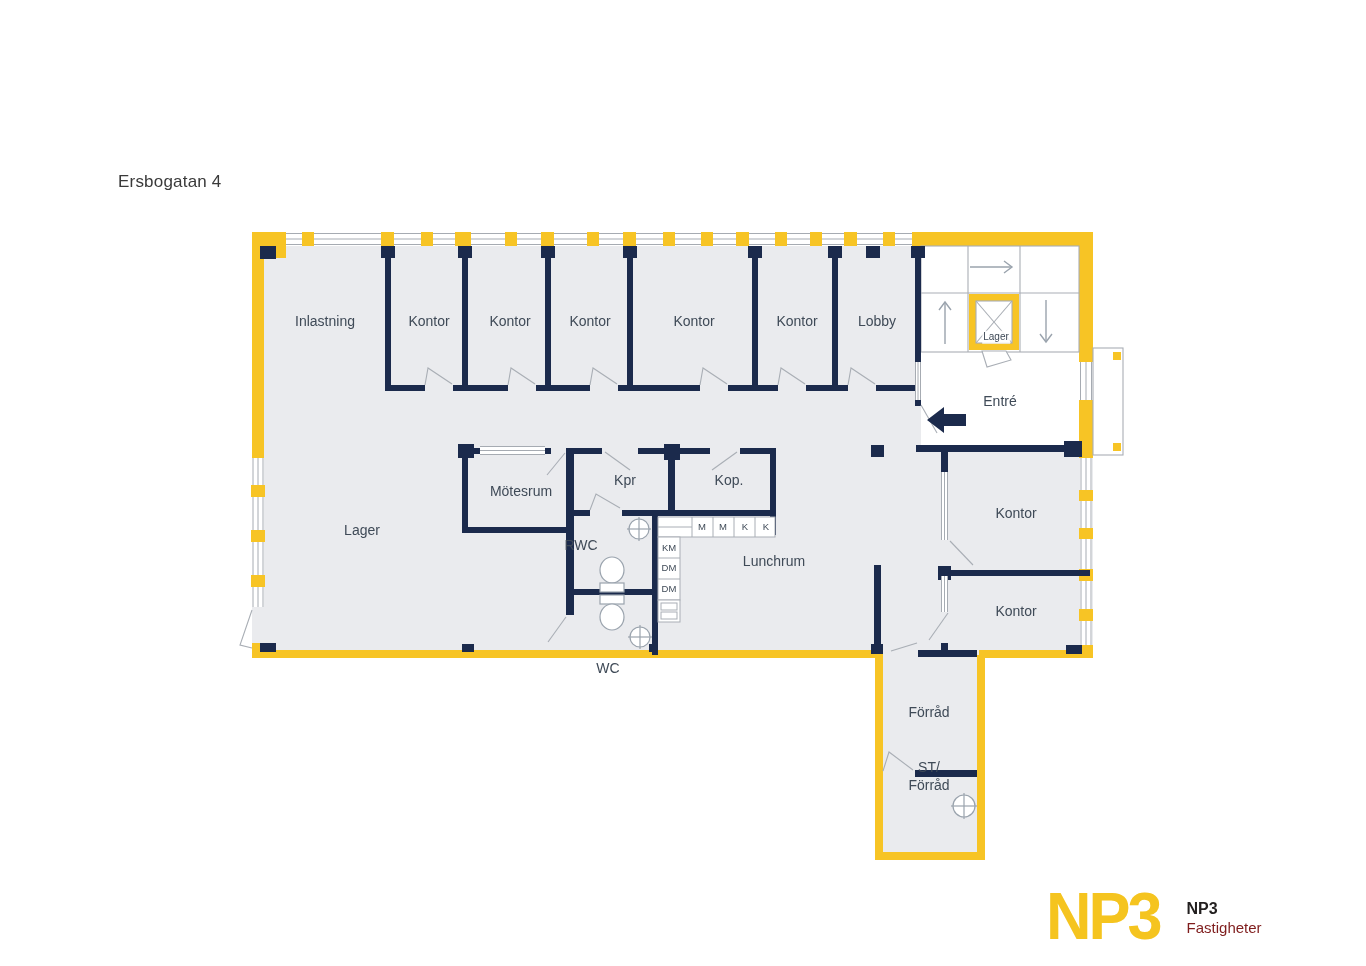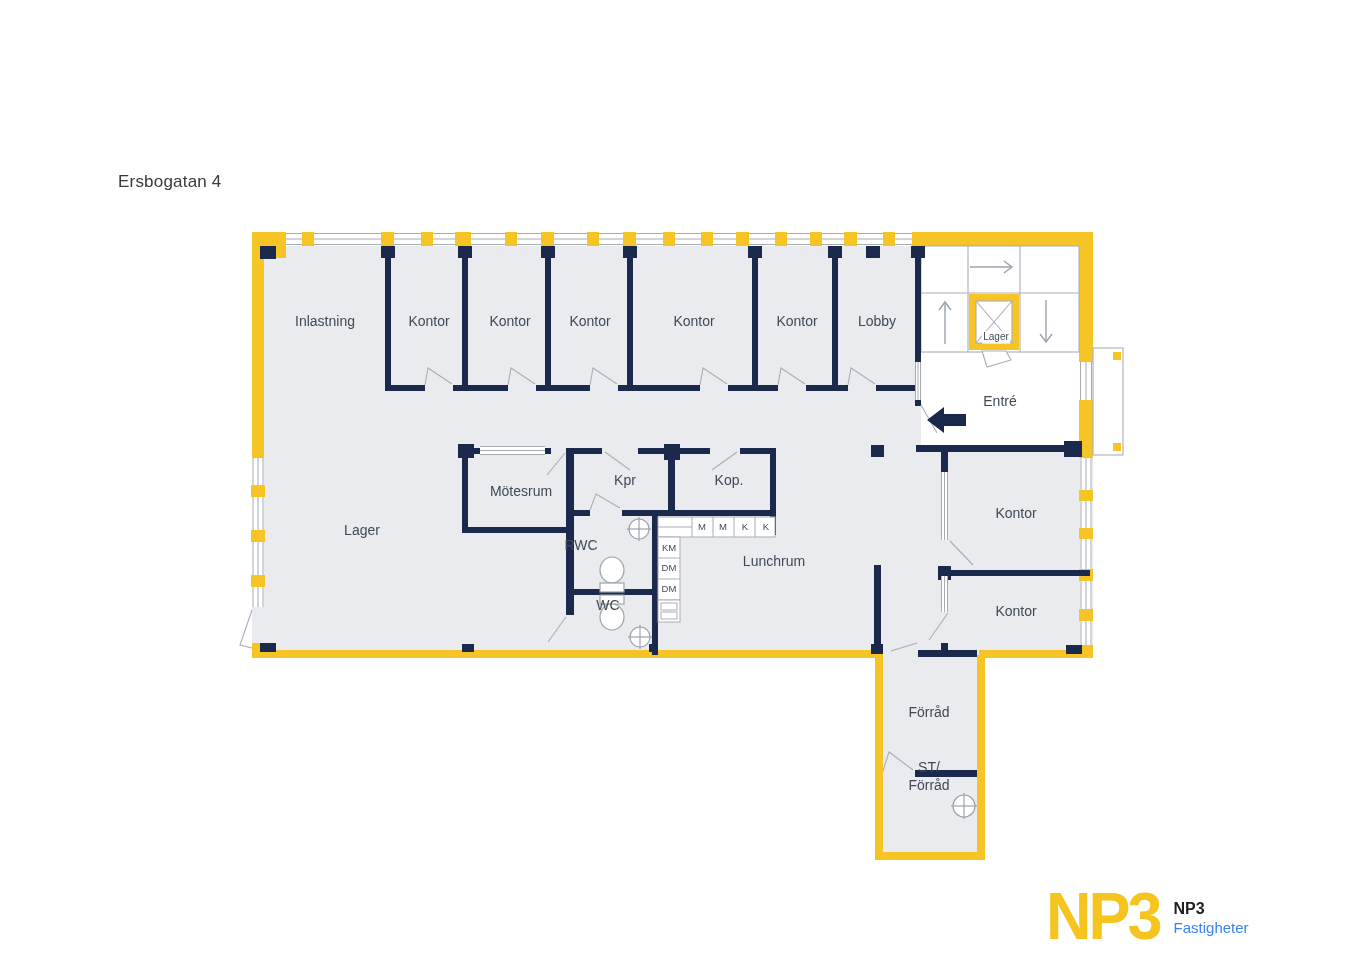--- a/index.html
+++ b/index.html
@@ -15,29 +15,29 @@
   }
   svg.plan{position:absolute;left:0;top:0;}
   .room-label{
     position:absolute;transform:translate(-50%,-50%);
     font-size:14px;color:#3f4a57;white-space:nowrap;text-align:center;line-height:1.25;
   }
   .room-label.small{font-size:9.5px;}
   .room-label.hiss{font-size:10px;background:rgba(255,255,255,.85);padding:0 1px;}
   .room-label .stack{display:block;}
   .logo{
-    position:absolute;left:1046px;top:880px;width:260px;height:72px;display:flex;align-items:center;
+    position:absolute;left:1046px;top:880px;width:260px;height:72px;display:flex;align-items:center;gap:13px;
   }
   .logo-mark{
     font-size:63px;font-weight:800;color:#f5c41f;letter-spacing:-3px;line-height:1;
     transform:scaleY(1.05);
   }
   .logo-text{margin-left:14px;padding-top:4px;}
   .logo-text .l1{font-size:16px;font-weight:700;color:#221f1f;line-height:1.15;}
-  .logo-text .l2{font-size:15px;color:#3b82f6;line-height:1.15;}
+  .logo-text .l2{font-size:15px;color:#7f1d1d;line-height:1.15;}
 </style>
 </head>
 <body>
 
 <div class="canvas">
 
   <div class="page-title">Ersbogatan 4</div>
 
   <svg class="plan" width="1366" height="966" viewBox="0 0 1366 966">
 
@@ -327,21 +327,21 @@
   <div class="room-label" style="left:694px;top:322px">Kontor</div>
   <div class="room-label" style="left:797px;top:322px">Kontor</div>
   <div class="room-label" style="left:877px;top:322px">Lobby</div>
   <div class="room-label hiss" style="left:996px;top:337px">Lager</div>
   <div class="room-label" style="left:1000px;top:402px">Entré</div>
   <div class="room-label" style="left:362px;top:531px">Lager</div>
   <div class="room-label" style="left:521px;top:492px">Mötesrum</div>
   <div class="room-label" style="left:625px;top:481px">Kpr</div>
   <div class="room-label" style="left:729px;top:481px">Kop.</div>
   <div class="room-label" style="left:581px;top:546px">RWC</div>
-  <div class="room-label" style="left:608px;top:606px">WC</div>
+  <div class="room-label" style="left:608px;top:669px">WC</div>
   <div class="room-label" style="left:774px;top:562px">Lunchrum</div>
   <div class="room-label" style="left:1016px;top:514px">Kontor</div>
   <div class="room-label" style="left:1016px;top:612px">Kontor</div>
   <div class="room-label" style="left:929px;top:713px">Förråd</div>
   <div class="room-label" style="left:929px;top:776px">
     <span class="stack">ST/</span>
     <span class="stack">Förråd</span>
   </div>
 
   <div class="room-label small" style="left:669px;top:548px">KM</div>

